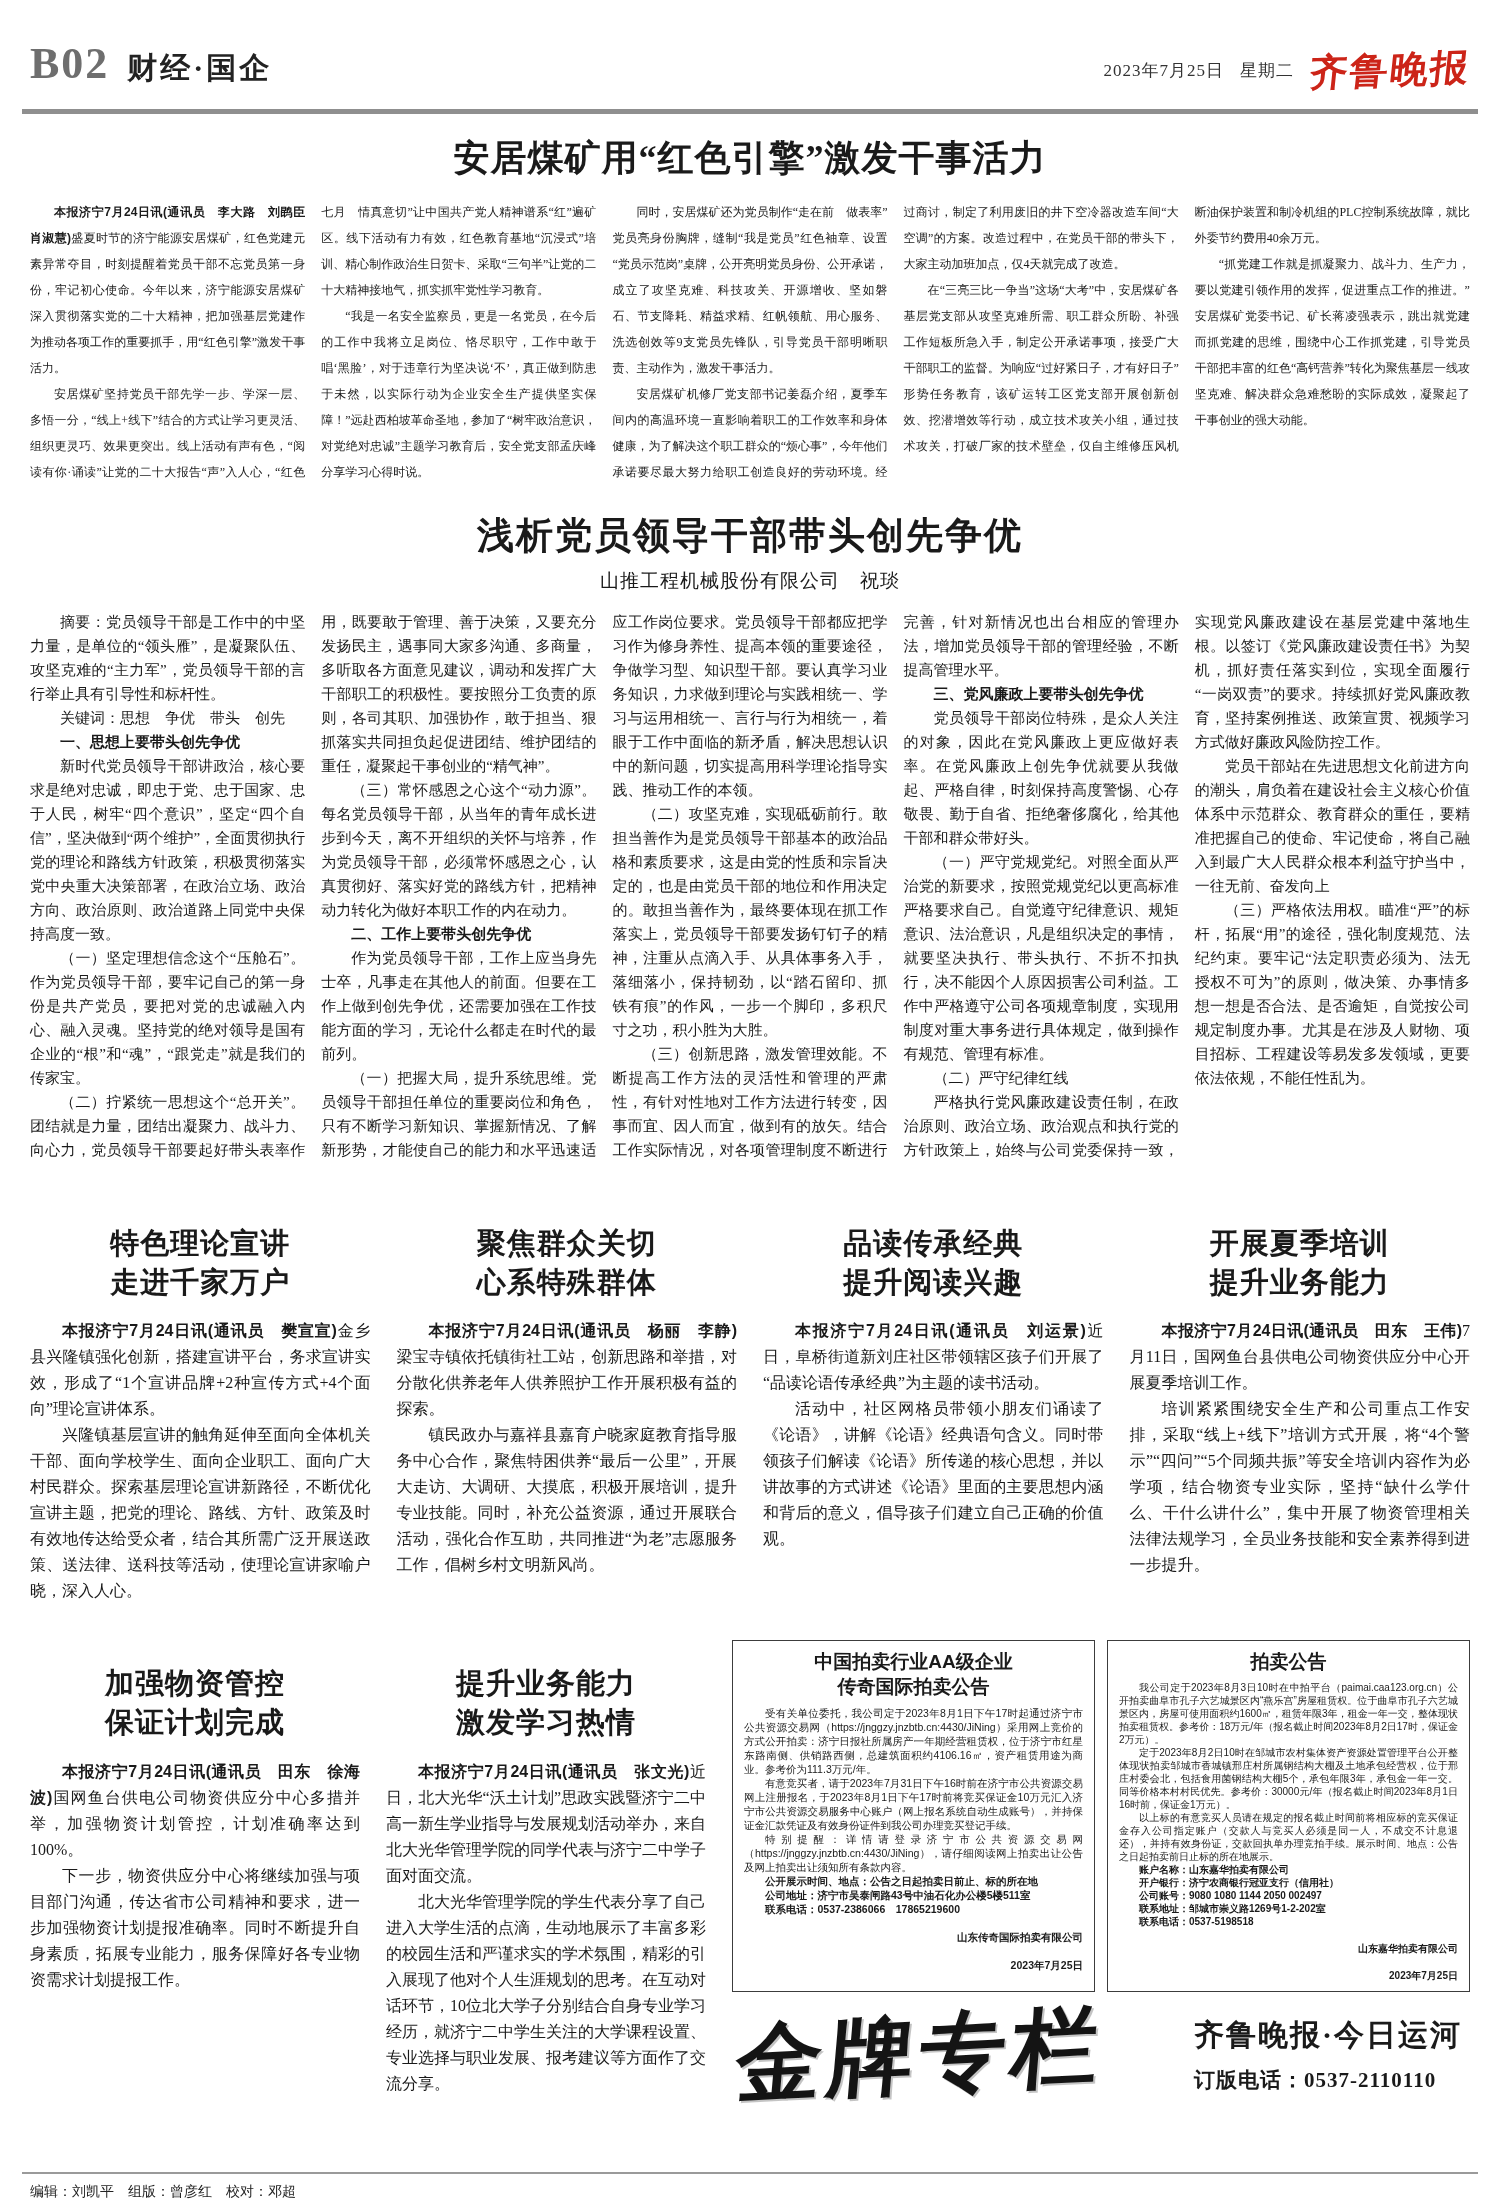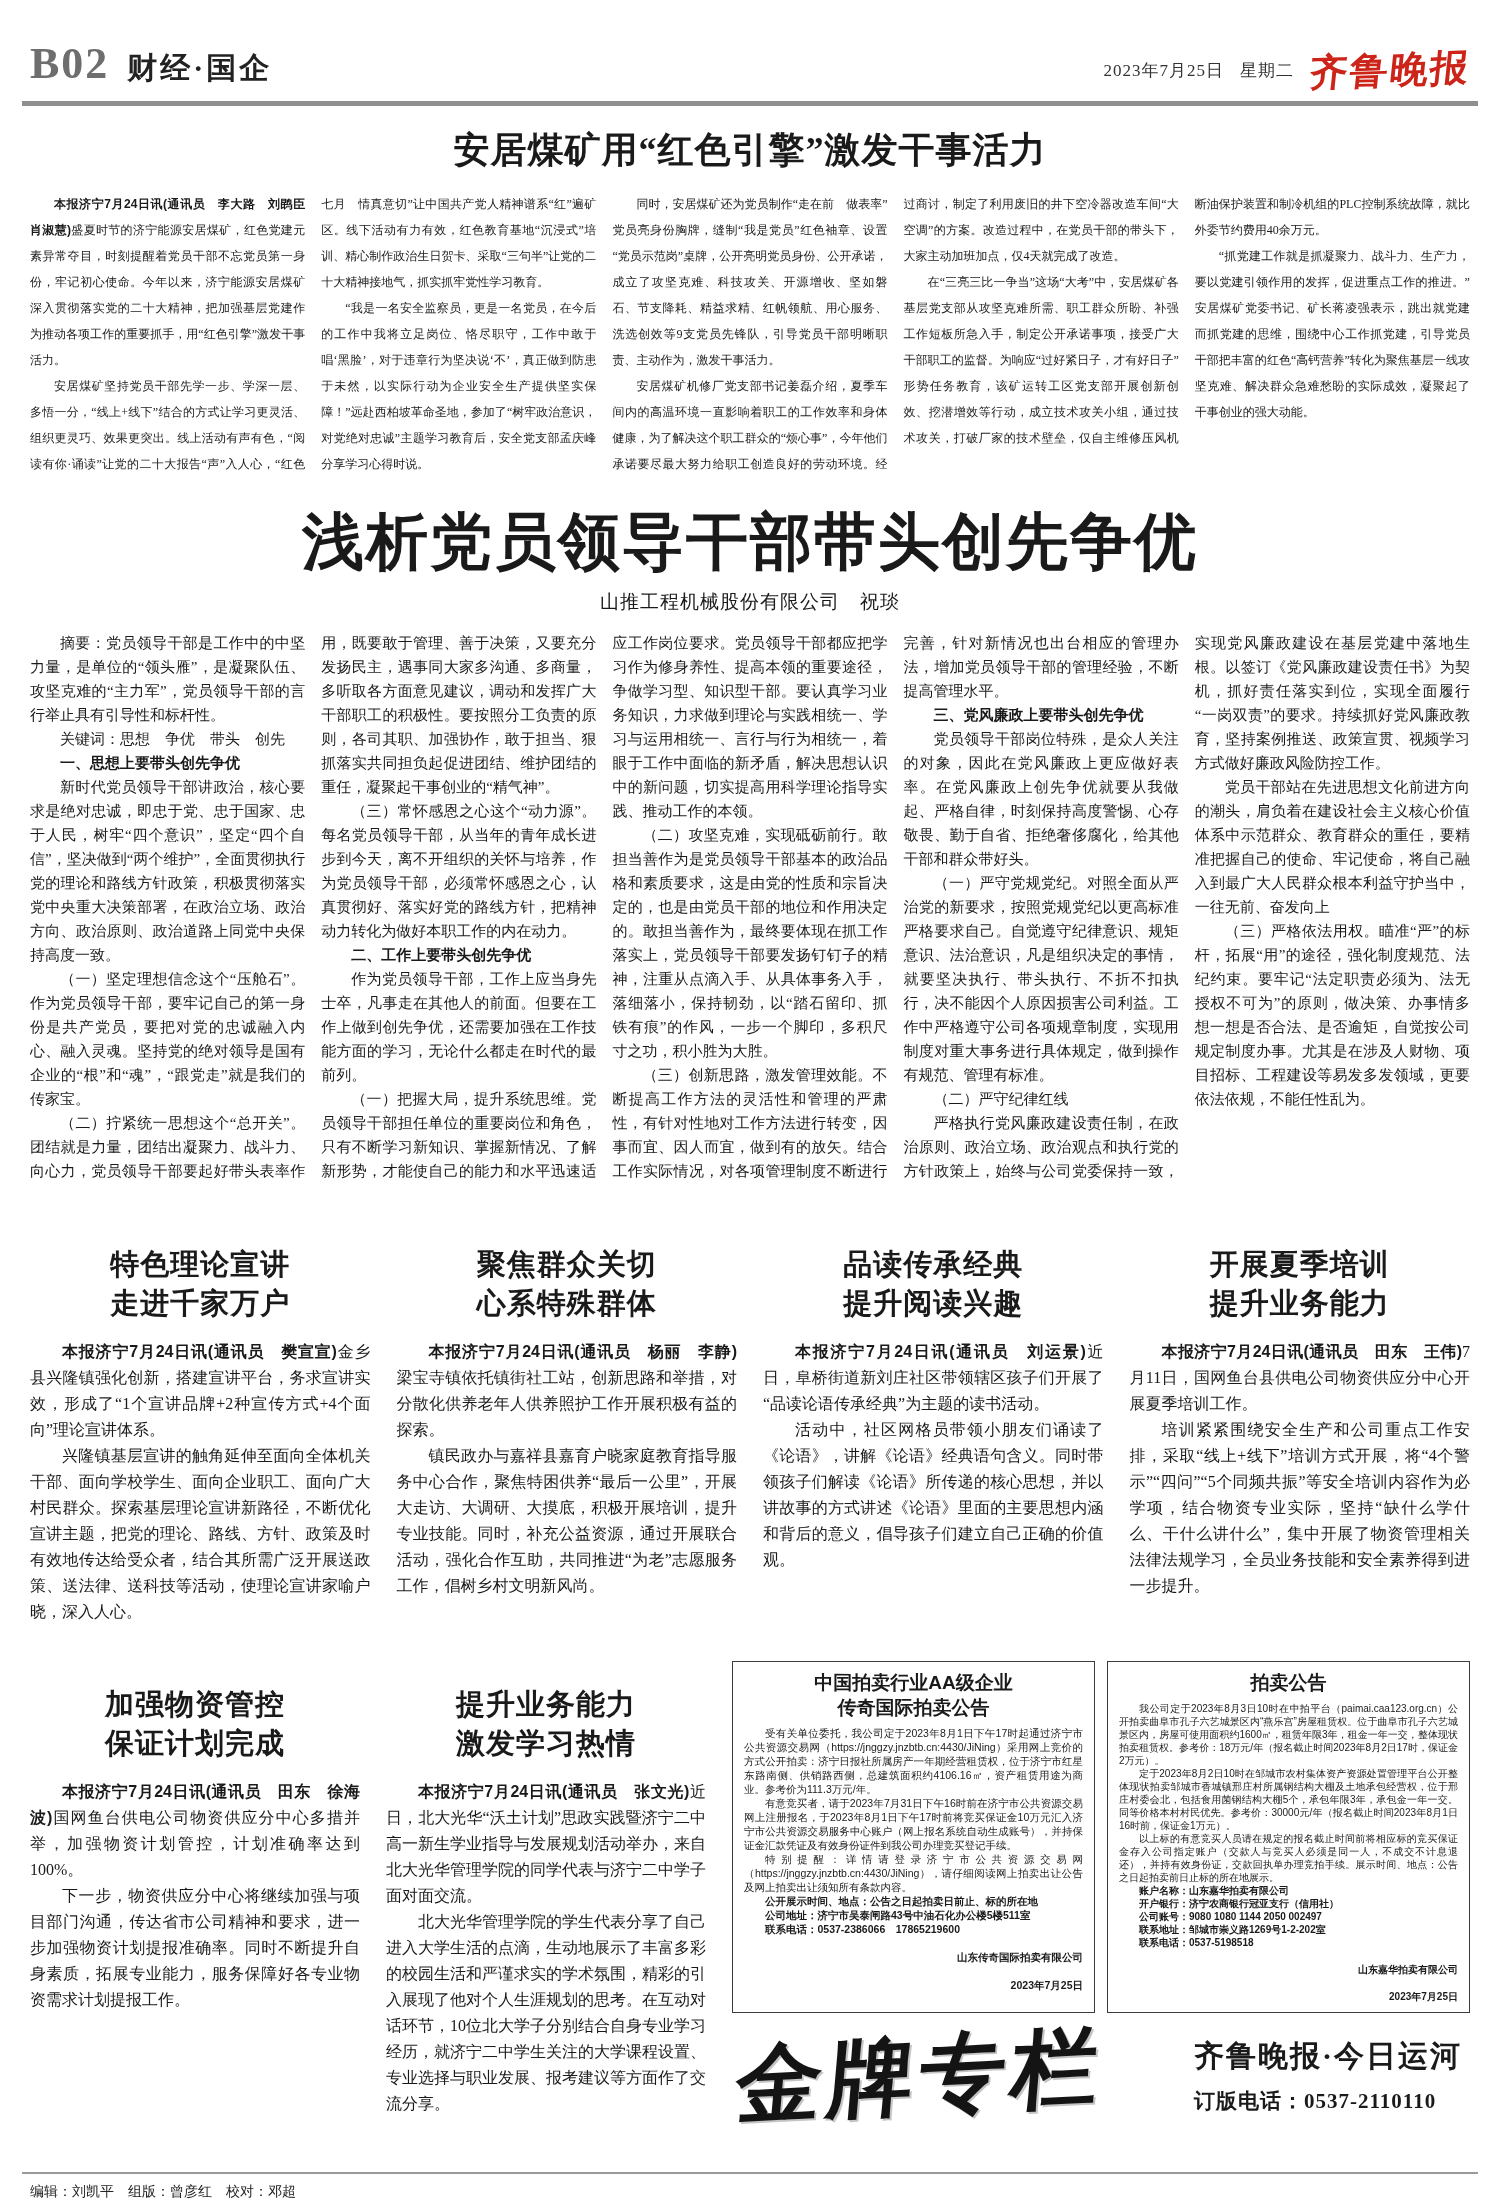--- a/index.html
+++ b/index.html
@@ -2,41 +2,41 @@
 <html lang="zh"><head>
 <meta charset="utf-8">
 <style>
   html,body{margin:0;padding:0;}
   body{background:#e8e8e4;}
   .page{width:1500px;height:2204px;margin:0 auto;background:#ffffff;position:relative;overflow:hidden;
         font-family:"Liberation Serif","DejaVu Serif",serif;color:#1a1a1a;}
   .inner{padding:0 30px;}
 
   
-  .masthead-bar{display:flex;justify-content:space-between;align-items:flex-end;padding:38px 30px 12px;}
+  .masthead-bar{display:flex;justify-content:space-between;align-items:flex-end;padding:38px 30px 20px;}
   .mh-left{display:flex;align-items:baseline;gap:18px;}
   .page-no{font-size:44px;font-weight:700;color:#6e6e6e;letter-spacing:2px;}
   .section-name{font-size:30px;font-weight:700;color:#222;letter-spacing:3px;}
   .mh-right{display:flex;align-items:center;gap:16px;}
   .date-line{font-size:17px;color:#333;letter-spacing:1px;}
   .brand-logo{font-size:38px;font-weight:700;color:#cc2418;transform:skewX(-8deg) rotate(-2deg);
               letter-spacing:2px;line-height:1;}
   .headrule{height:5px;background:#8f8f8f;margin:0 22px;}
 
   
   p{margin:0;text-indent:2em;}
   .lead{font-family:"Liberation Sans","DejaVu Sans",sans-serif;font-weight:700;}
 
   
   .a1-title{font-size:36px;font-weight:700;text-align:center;letter-spacing:1px;margin:24px 0 20px;line-height:1.15;}
   .a1-cols{column-count:5;column-gap:16px;font-size:12px;line-height:26px;text-align:justify;}
 
   
   .a2-wrap{margin-top:30px;}
-  .a2-title{font-size:62px;font-weight:700;text-align:center;letter-spacing:2px;margin:4px 0 10px;line-height:1.15;}
+  .a2-title{font-size:37px;font-weight:700;text-align:center;letter-spacing:2px;margin:4px 0 10px;line-height:1.15;}
   .a2-byline{text-align:center;font-size:19px;margin-bottom:16px;letter-spacing:1px;}
   .a2-cols{column-count:5;column-gap:16px;font-size:15px;line-height:24px;text-align:justify;}
   .sub{font-weight:700;font-family:"Liberation Sans","DejaVu Sans",sans-serif;}
 
   
   .mid-grid{display:grid;grid-template-columns:repeat(4,1fr);gap:26px;margin-top:38px;}
   .news-title{font-size:29px;font-weight:700;text-align:center;line-height:1.35;margin-bottom:16px;letter-spacing:1px;}
   .news-body{font-size:16px;line-height:26px;text-align:justify;}
 
   

